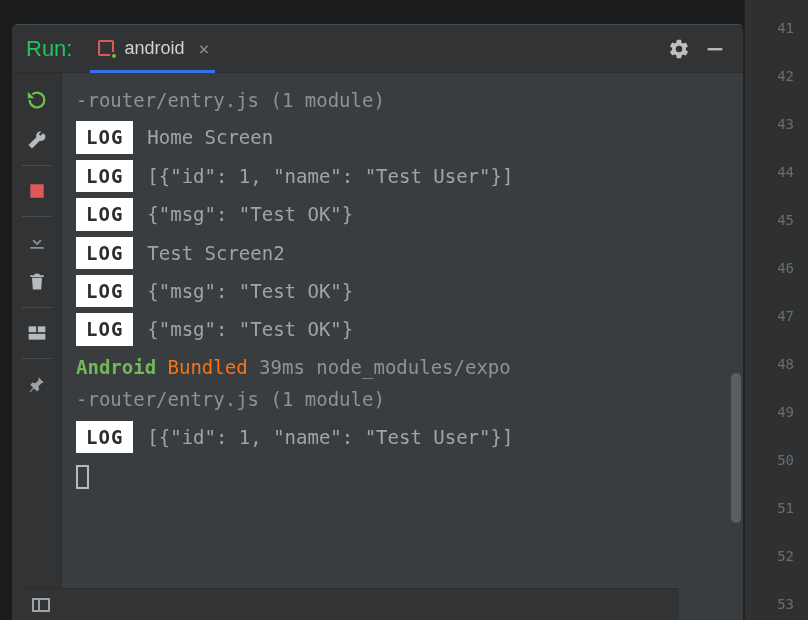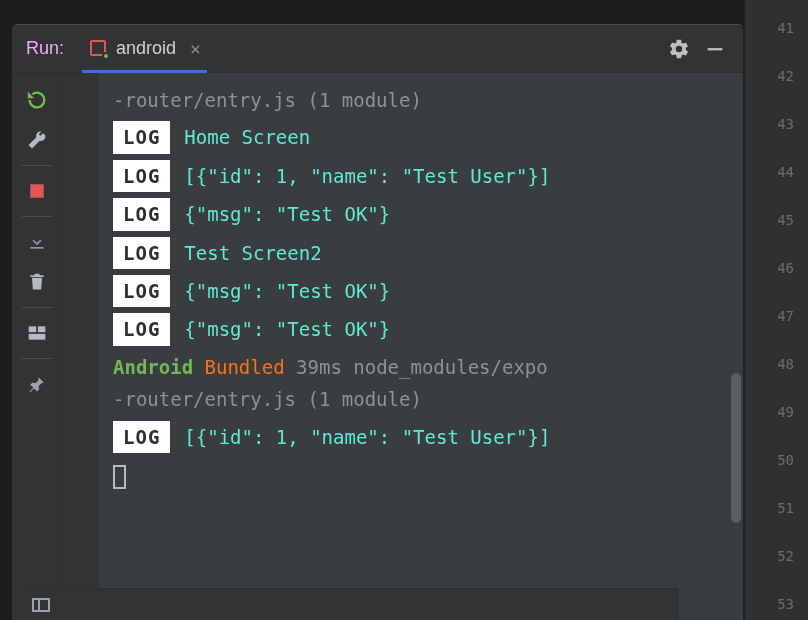--- a/index.html
+++ b/index.html
@@ -28,23 +28,23 @@
   .tw-header {
     height: 48px;
     display: flex;
     align-items: center;
     padding: 0 10px 0 14px;
     background: #313335;
     border-bottom: 1px solid #2b2d2f;
     border-radius: 6px 6px 0 0;
   }
   .tw-title {
-    color: #f0abfc;
+    color: #22c55e;
     font-family: -apple-system, BlinkMacSystemFont, 'Segoe UI', sans-serif;
-    font-size: 18px;
+    font-size: 22px;
     margin-right: 18px;
   }
   .run-tab {
     display: flex;
     align-items: center;
     gap: 8px;
     height: 100%;
     padding: 0 6px;
     border-bottom: 3px solid #3b6eea;
     position: relative;
@@ -86,21 +86,20 @@
     justify-content: center;
     color: #bdbfc1;
   }
   .gear-svg, .min-svg { width: 22px; height: 22px; fill: #bdbfc1; }
 
   
   .tw-body {
     flex: 1;
     display: flex;
     min-height: 0;
-    gap: 37px;
   }
   .side-toolbar {
     width: 50px;
     background: #313335;
     border-right: 1px solid #2b2d2f;
     display: flex;
     flex-direction: column;
     align-items: center;
     padding-top: 8px;
     gap: 2px;
@@ -143,21 +142,21 @@
     white-space: nowrap;
   }
   .badge {
     background: #ffffff;
     color: #2b2d2e;
     font-weight: 700;
     padding: 1px 10px;
     font-size: 19px;
     letter-spacing: 1px;
   }
-  .msg { color: #5eead4; }
+  .msg { color: #a3a3a3; }
   .android { color: #73b858; font-weight: 600; }
   .bundled { color: #f97316; }
   .cursor {
     width: 13px;
     height: 24px;
     border: 2px solid #b7bbbe;
     display: inline-block;
     vertical-align: bottom;
     margin-top: 4px;
   }

